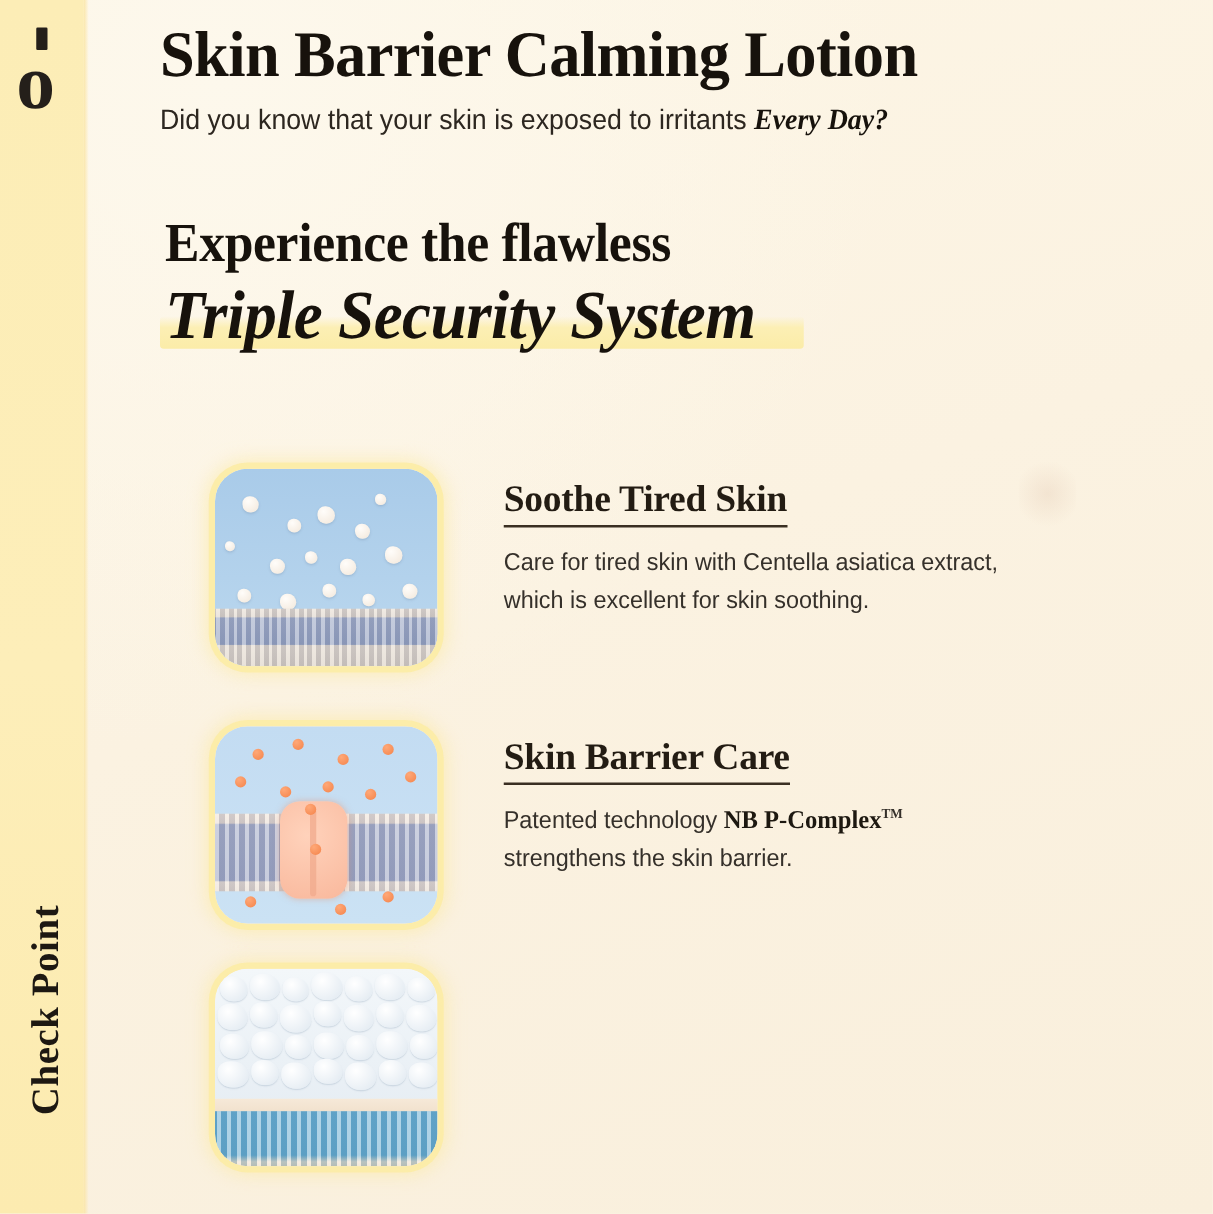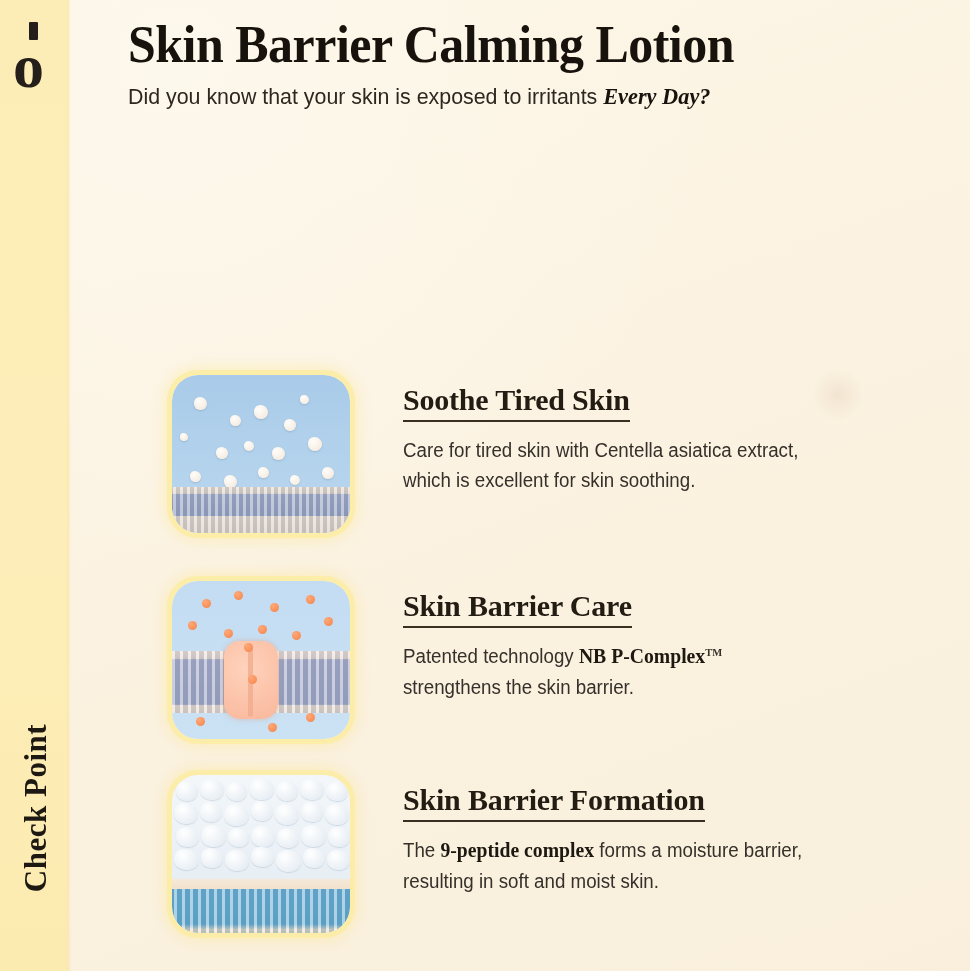--- a/index.html
+++ b/index.html
@@ -166,20 +166,27 @@
   </div>
 
   <div class="rail-label">Check Point</div>
 
   <div class="headline">Skin Barrier Calming Lotion</div>
 
   <div class="subhead">
     <span>Did you know that your skin is exposed to irritants </span><span class="em">Every Day?</span>
   </div>
 
+  <div class="sect">
+    <div class="sect-l1">Experience the flawless</div>
+    <div class="sect-l2-wrap">
+      <div class="sect-hl"></div>
+      <div class="sect-l2">Triple Security System</div>
+    </div>
+  </div>
 
   <div class="wm"></div>
 
   <div class="feat f1">
     <div class="thumb">
       <div class="thumb-inner">
         <div class="sky"></div>
         <div class="bead" style="left:22px;top:22px;width:13px;height:13px;"></div>
         <div class="bead" style="left:58px;top:40px;width:11px;height:11px;"></div>
         <div class="bead" style="left:82px;top:30px;width:14px;height:14px;"></div>
@@ -266,21 +273,15 @@
         <div class="cell" style="left:29px;top:73px;width:22px;height:20px;"></div>
         <div class="cell" style="left:53px;top:75px;width:24px;height:21px;"></div>
         <div class="cell" style="left:79px;top:72px;width:23px;height:20px;"></div>
         <div class="cell" style="left:104px;top:75px;width:25px;height:22px;"></div>
         <div class="cell" style="left:131px;top:73px;width:22px;height:20px;"></div>
         <div class="cell" style="left:155px;top:75px;width:23px;height:20px;"></div>
         <div class="seam"></div>
         <div class="blue"></div>
       </div>
     </div>
-    <div class="ftext">
-      <div class="ftitle">Skin Barrier Formation</div>
-      <div class="fbody">
-        <span>The </span><b>9-peptide complex</b><span> forms a moisture barrier, resulting in soft and moist skin.</span>
-      </div>
-    </div>
   </div>
 
 </div>
 
 </body></html>

